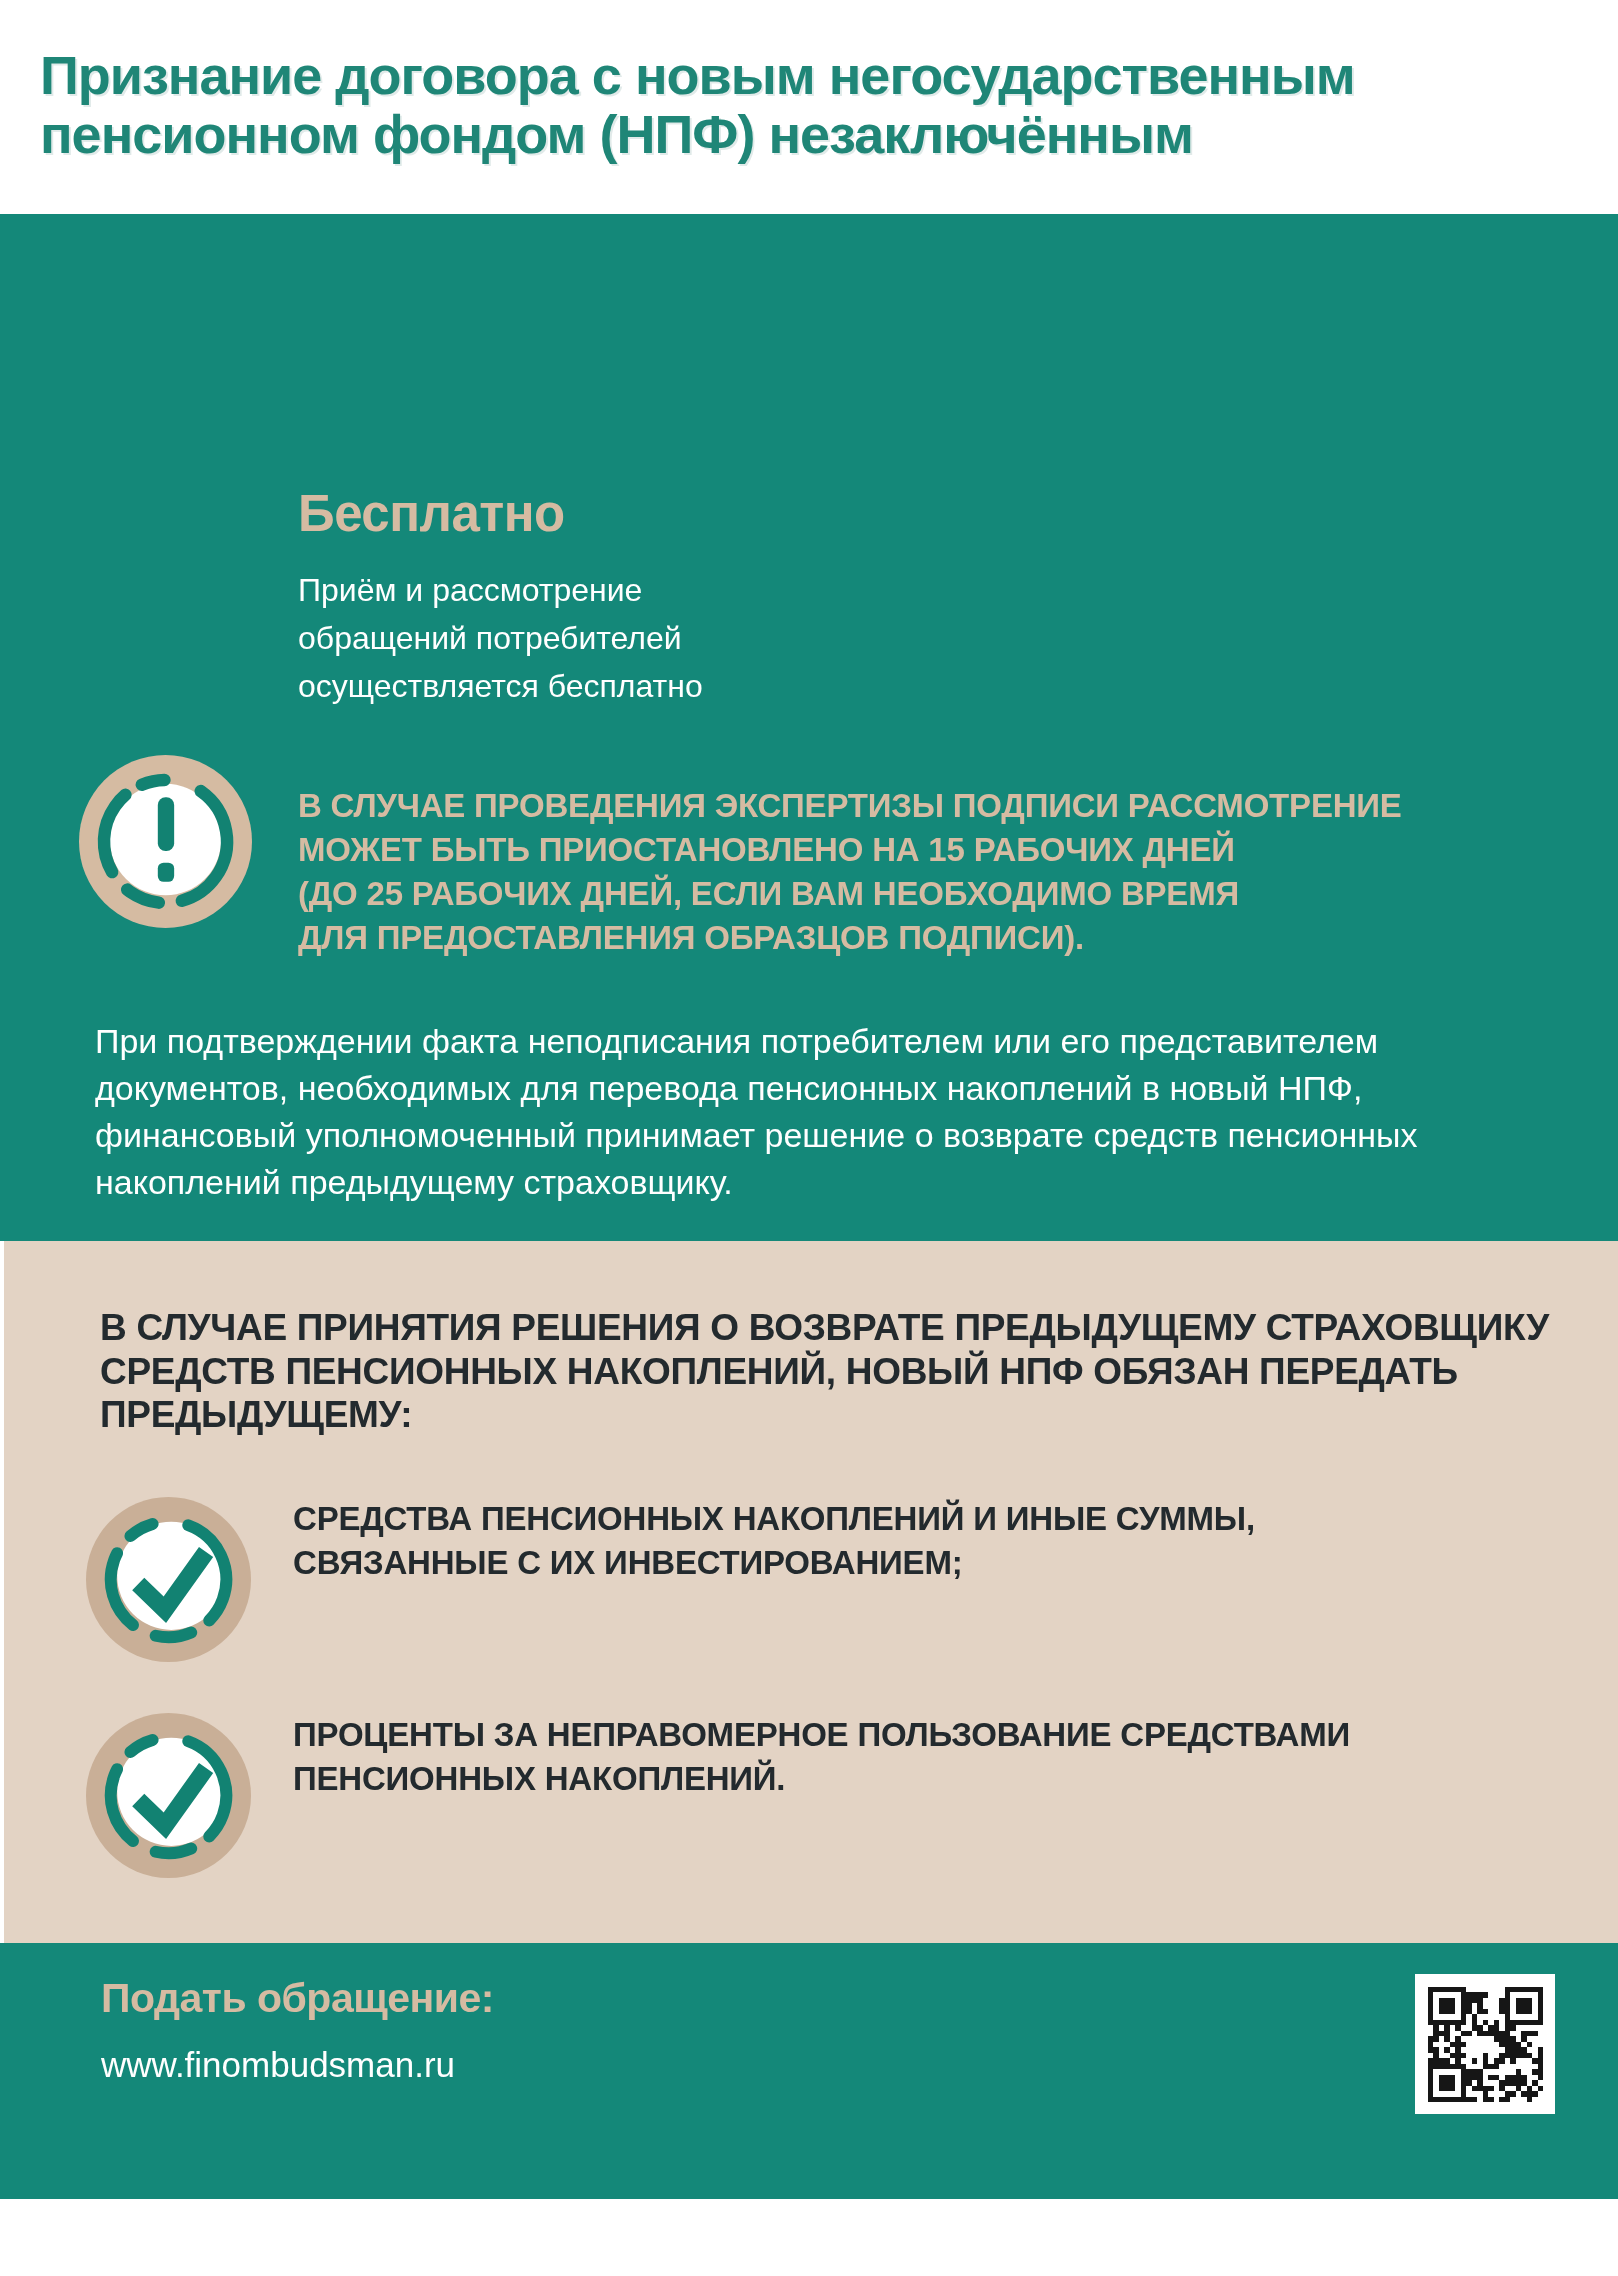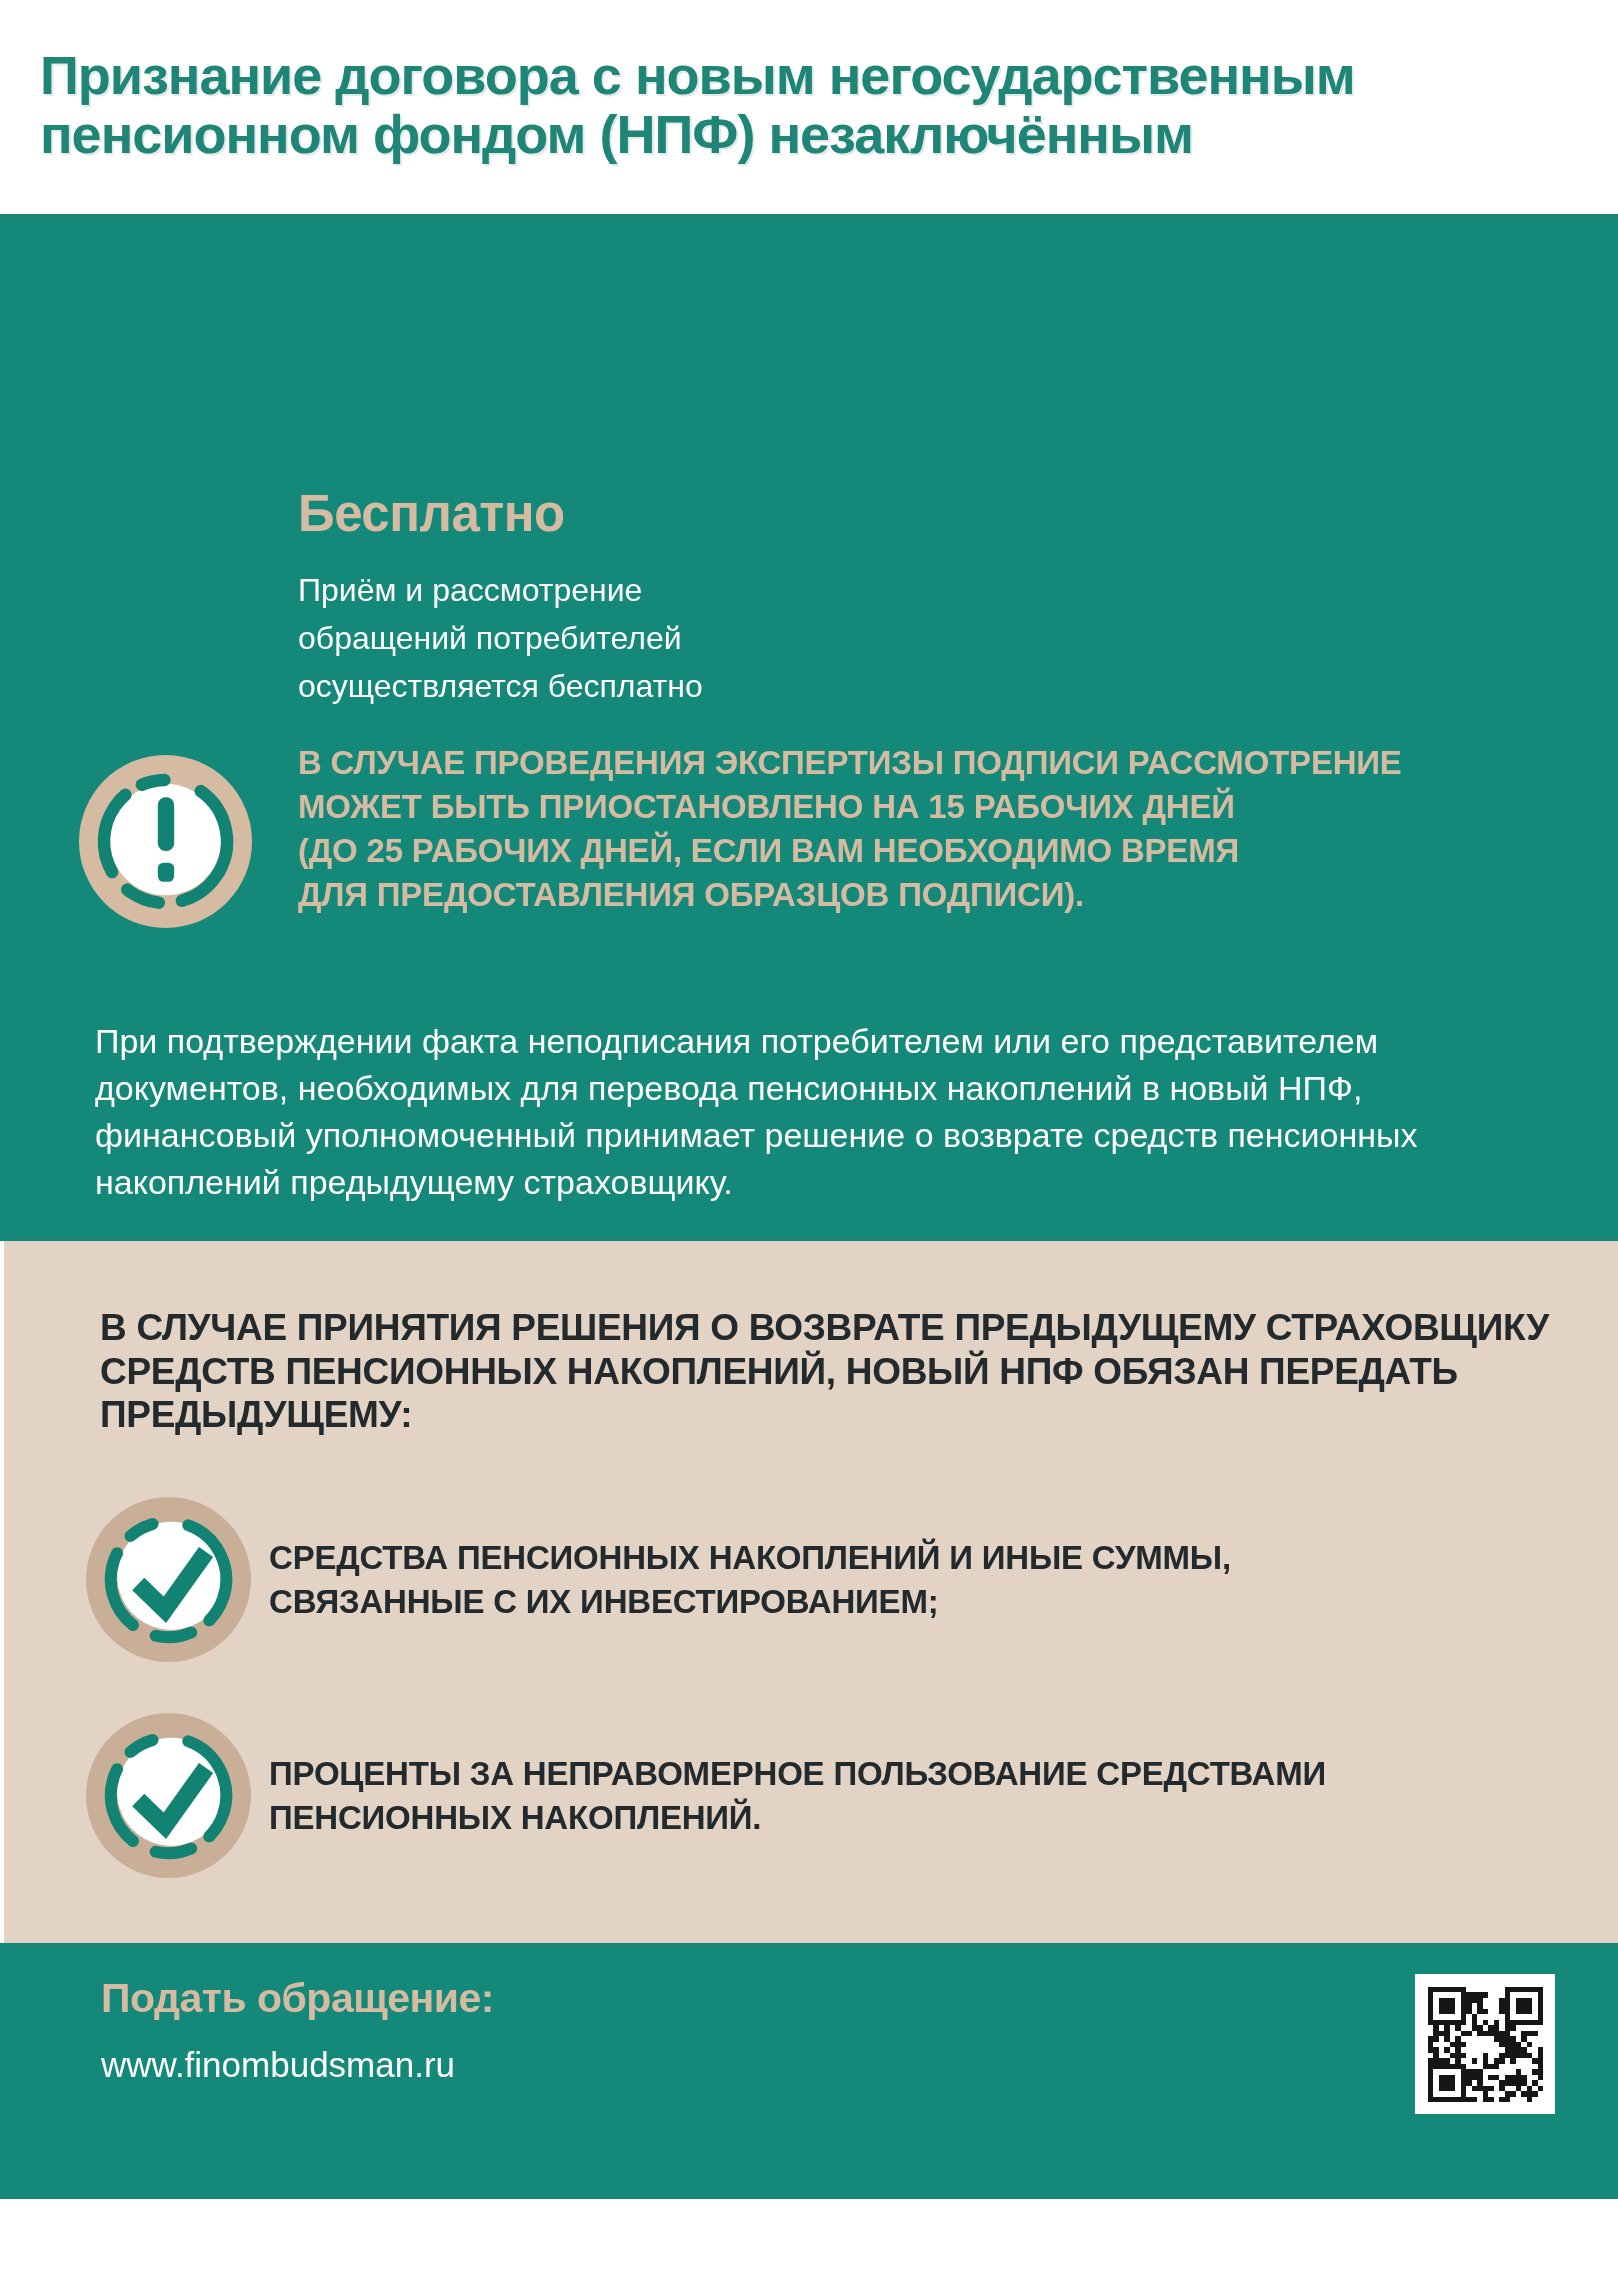--- a/index.html
+++ b/index.html
@@ -27,36 +27,36 @@
     letter-spacing:-0.5px;color:#ffffff;white-space:pre-line;
   }
   .benefit{position:absolute;top:270px;}
   .benefit-1{left:298px;}
   .benefit-2{left:1004px;}
   .benefit-title{font-size:51px;font-weight:bold;color:#D5BBA2;letter-spacing:-0.5px;}
   .benefit-text{margin-top:23px;font-size:32px;line-height:1.5;color:#ffffff;white-space:pre-line;}
   .warn-badge{position:absolute;left:79px;top:541px;width:173px;height:173px;}
   .warn-badge svg{width:100%;height:100%;display:block;}
   .warning-text{
-    position:absolute;left:298px;top:527px;
+    position:absolute;left:298px;top:570px;
     font-size:33px;line-height:1.33;font-weight:bold;
     letter-spacing:-0.2px;color:#D5BBA2;white-space:pre-line;
   }
   .main-paragraph{
     position:absolute;left:91px;top:800px;margin:4px;
     font-size:34px;line-height:1.38;color:#ffffff;white-space:pre-line;
   }
   
   .sec-beige{position:absolute;left:4px;top:1241px;width:100%;height:819px;background:#E3D3C4;}
   .beige-heading{
     position:absolute;left:96px;top:65px;margin:0;
     font-size:37px;line-height:1.18;font-weight:bold;
     letter-spacing:-0.3px;color:#232A2E;white-space:pre-line;
   }
-  .check-item{position:absolute;left:82px;height:165px;display:flex;align-items:center;gap:18px;}
+  .check-item{position:absolute;left:82px;height:165px;display:flex;gap:42px;}
   .item-1{top:256px;}
   .item-2{top:472px;}
   .icon-badge{width:165px;height:165px;flex:0 0 auto;}
   .icon-badge svg{width:100%;height:100%;display:block;}
   .check-text{
     font-size:33px;line-height:1.33;font-weight:bold;
     letter-spacing:-0.2px;color:#232A2E;white-space:pre-line;
   }
   .sec-main .badge-bg{fill:#D5BBA2;}
   .sec-beige .badge-bg{fill:#C9AF97;}

